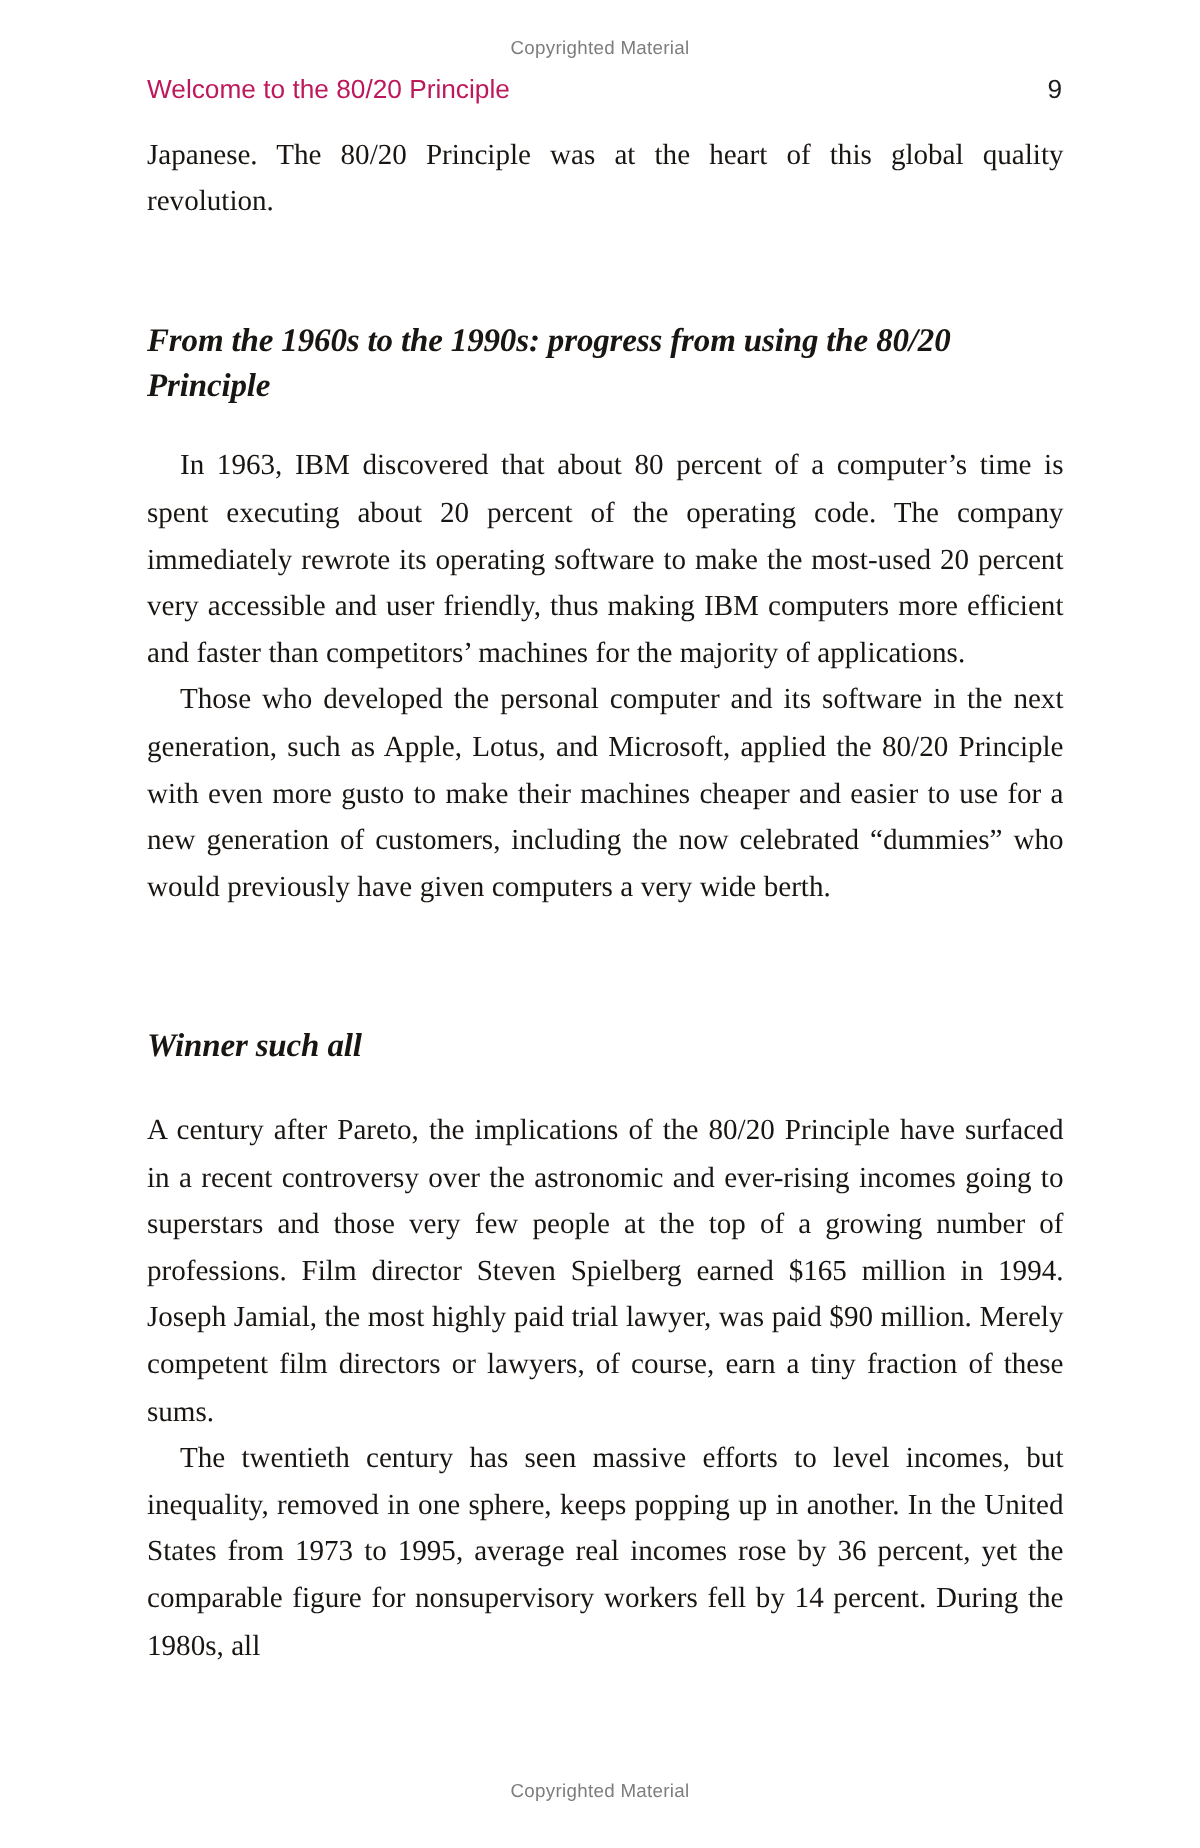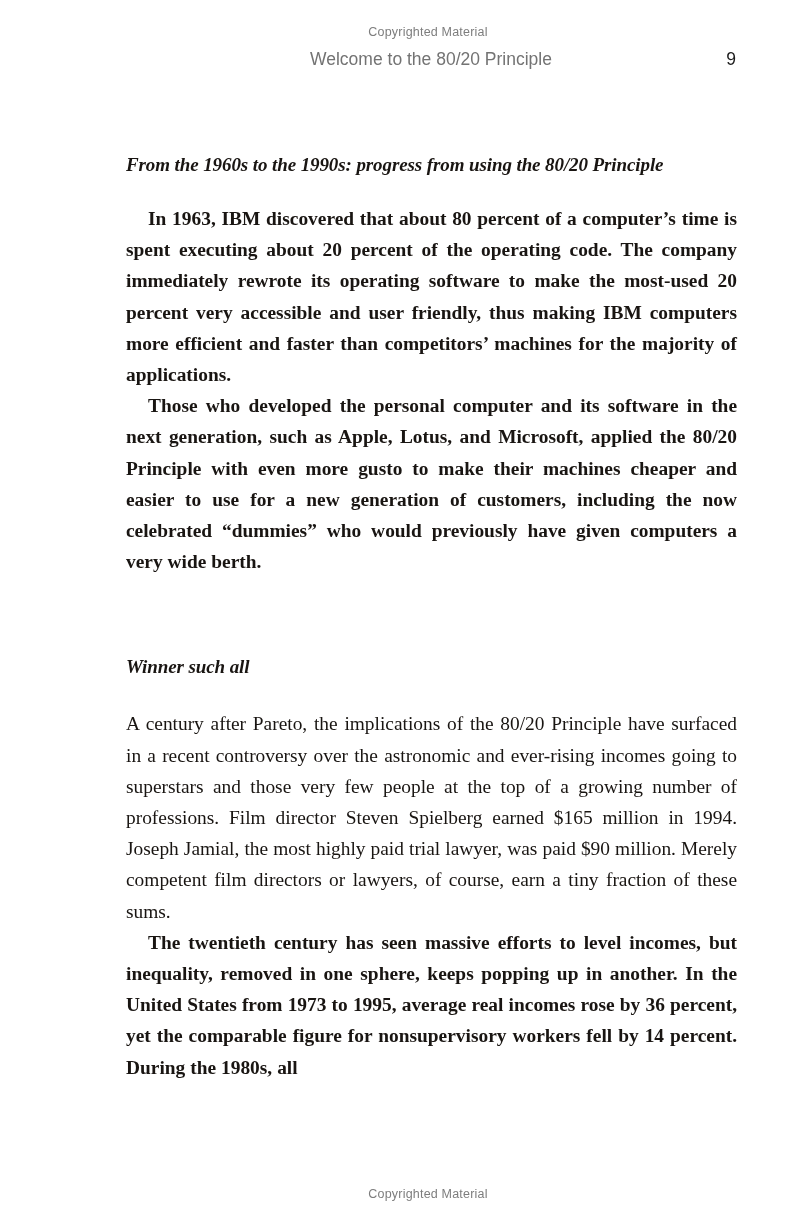--- a/index.html
+++ b/index.html
@@ -16,21 +16,20 @@
     color: #191512;
     -webkit-font-smoothing: antialiased;
   }
 
   .page {
     position: absolute;
     inset: 0;
     width: 692px;
     height: 1232px;
     background: #ffffff;
-    margin-left: 28px;
   }
 
   
   .copyright-top {
     position: absolute;
     top: 26px;
     left: 0;
     width: 800px;
     text-align: center;
     font-family: "Liberation Sans", "DejaVu Sans", sans-serif;
@@ -44,24 +43,24 @@
     position: absolute;
     top: 47px;
     left: 98px;
     width: 610px;
     height: 24px;
   }
   .running-head-title {
     position: absolute;
     left: 0;
     width: 610px;
-    text-align: center;
+    text-align: left;
     font-family: "Liberation Sans", "DejaVu Sans", sans-serif;
     font-size: 17.5px;
-    color: #737373;
+    color: #be185d;
     line-height: 24px;
     white-space: nowrap;
   }
   .page-number {
     position: absolute;
     right: 0;
     top: 0;
     font-family: "Liberation Sans", "DejaVu Sans", sans-serif;
     font-size: 17.5px;
     color: #1b1b1b;
@@ -80,29 +79,28 @@
     margin: 0;
     font-size: 19.4px;
     line-height: 31.2px;
     text-align: justify;
     text-justify: inter-word;
     hyphens: none;
     word-spacing: 0.1px;
   }
   p.body-text.indent {
     text-indent: 22px;
-    font-weight: bold;
   }
   p.body-text.flush {
     text-indent: 0;
   }
 
   h2.section-heading {
     margin: 0;
-    font-size: 19px;
+    font-size: 22px;
     line-height: 30px;
     font-weight: bold;
     font-style: italic;
     text-align: left;
     letter-spacing: -0.1px;
   }
 
   
   .sp-head-before { height: 62px; }
   .sp-head-after  { height: 23px; }
@@ -130,20 +128,21 @@
 
   <div class="copyright-top">Copyrighted Material</div>
 
   <div class="running-head-row">
     <div class="running-head-title">Welcome to the 80/20 Principle</div>
     <div class="page-number">9</div>
   </div>
 
   <div class="column">
 
+    <p class="body-text flush">Japanese. The 80/20 Principle was at the heart of this global quality revolution.</p>
 
     <div class="sp-head-before"></div>
 
     <h2 class="section-heading">From the 1960s to the 1990s: progress from using the 80/20 Principle</h2>
 
     <div class="sp-head-after"></div>
 
 
     <p class="body-text indent">In 1963, IBM discovered that about 80 percent of a computer’s time is spent executing about 20 percent of the operating code. The company immediately rewrote its operating software to make the most-used 20 percent very accessible and user friendly, thus making IBM computers more efficient and faster than competitors’ machines for the majority of applications.</p>
 

